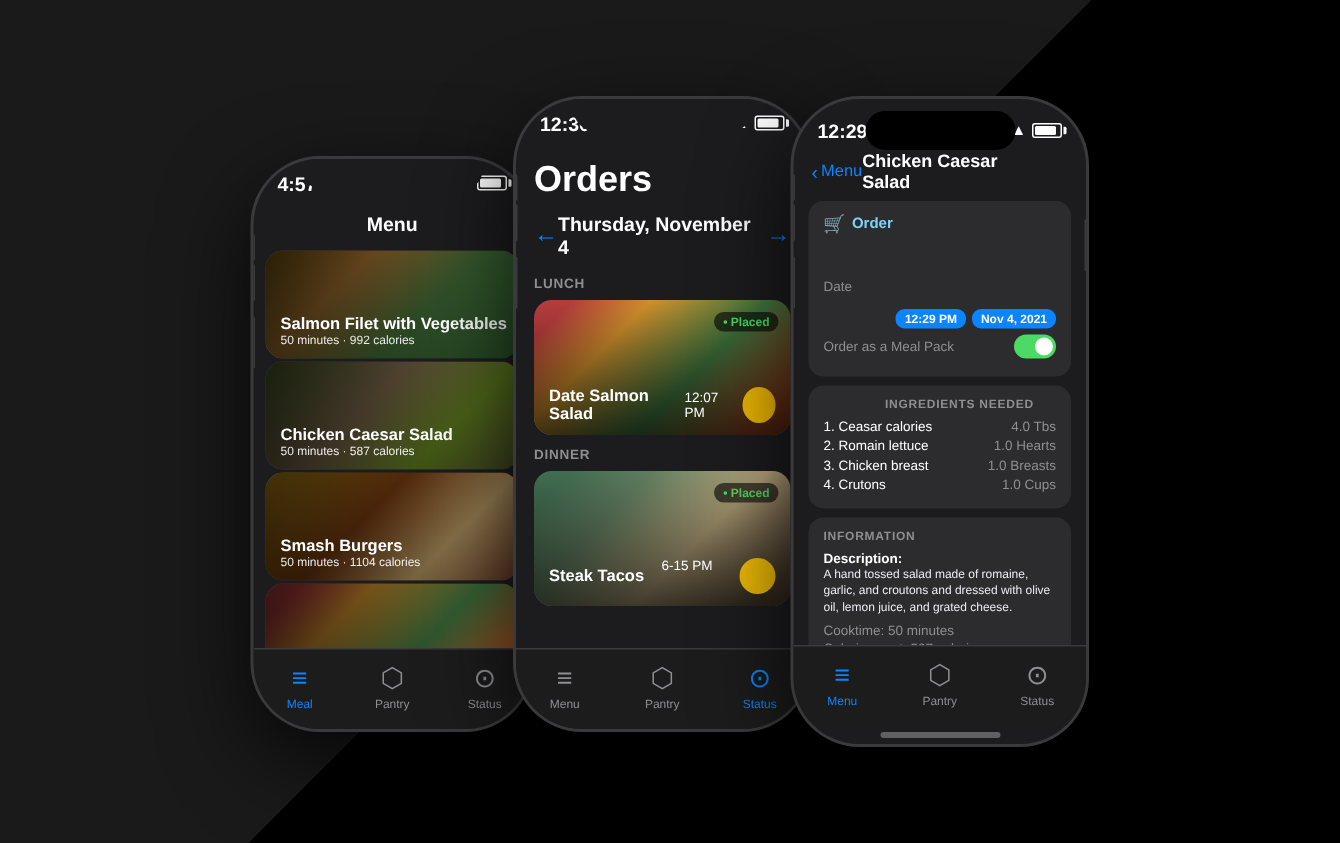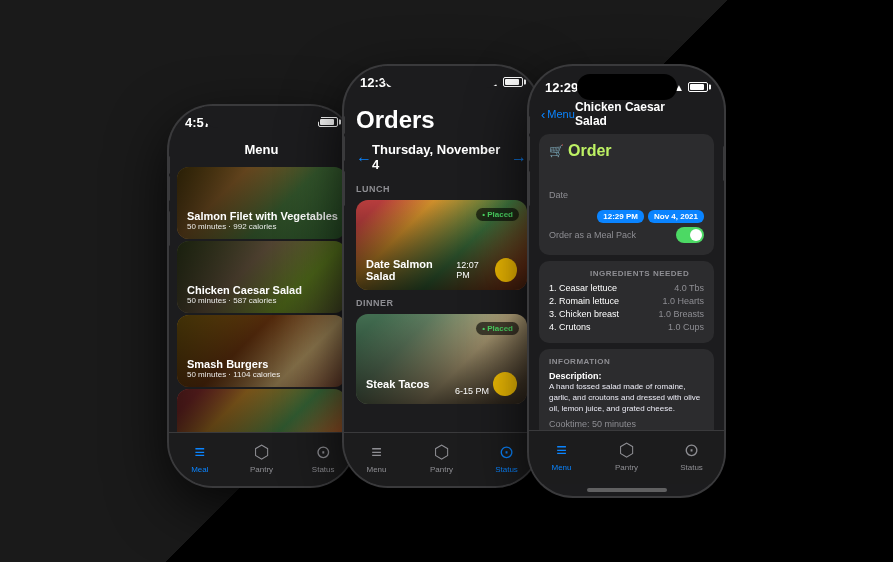--- a/index.html
+++ b/index.html
@@ -269,21 +269,21 @@
       border-radius: 10px;
       padding: 8px 10px;
       margin-bottom: 6px;
     }
     .order-section-header {
       display: flex;
       align-items: center;
       gap: 4px;
       margin-bottom: 6px;
     }
-    .order-section-title { color: #bef264; font-size: 16px; font-weight: 600; }
+    .order-section-title { color: #7dd3fc; font-size: 10px; font-weight: 600; }
     .order-row {
       display: flex;
       justify-content: space-between;
       align-items: center;
       margin-bottom: 4px;
     }
     .order-row-label { color: #8e8e93; font-size: 9px; }
     .order-row-value { display: flex; gap: 4px; margin-top: 44px; }
     .pill {
       background: #0a84ff;
@@ -515,21 +515,21 @@
           </div>
         </div>
       </div>
       <div class="section-label">DINNER</div>
       <div class="order-card">
         <div class="order-card-bg food-steak"></div>
         <div class="order-card-overlay"></div>
         <div class="order-placed-badge">Placed</div>
         <div class="order-card-bottom">
           <span class="order-card-name">Steak Tacos</span>
-          <div style="display:flex;align-items:flex-end;gap:4px;">
+          <div style="display:flex;align-items:flex-start;gap:18px;">
             <span class="order-card-time">6-15 PM</span>
             <div class="order-time-circle"></div>
           </div>
         </div>
       </div>
       <div style="flex:1;"></div>
       <div class="tab-bar">
         <div class="tab-item">
           <span class="tab-icon" style="color:#8e8e93;">≡</span>
           <span class="tab-label">Menu</span>
@@ -589,21 +589,21 @@
             <span class="order-row-label">Order as a Meal Pack</span>
             <div class="toggle"></div>
           </div>
         </div>
 
         <div class="ingredients-section">
           <div class="ingredients-label">INGREDIENTS NEEDED</div>
           <div class="ingredient-row">
             <span class="ingredient-name">
               <span>1.</span>
-              <span>Ceasar lettuce</span>
+              <span>Ceasar calories</span>
             </span>
             <span class="ingredient-amount">4.0 Tbs</span>
           </div>
           <div class="ingredient-row">
             <span class="ingredient-name">
               <span>2.</span>
               <span>Romain lettuce</span>
             </span>
             <span class="ingredient-amount">1.0 Hearts</span>
           </div>

